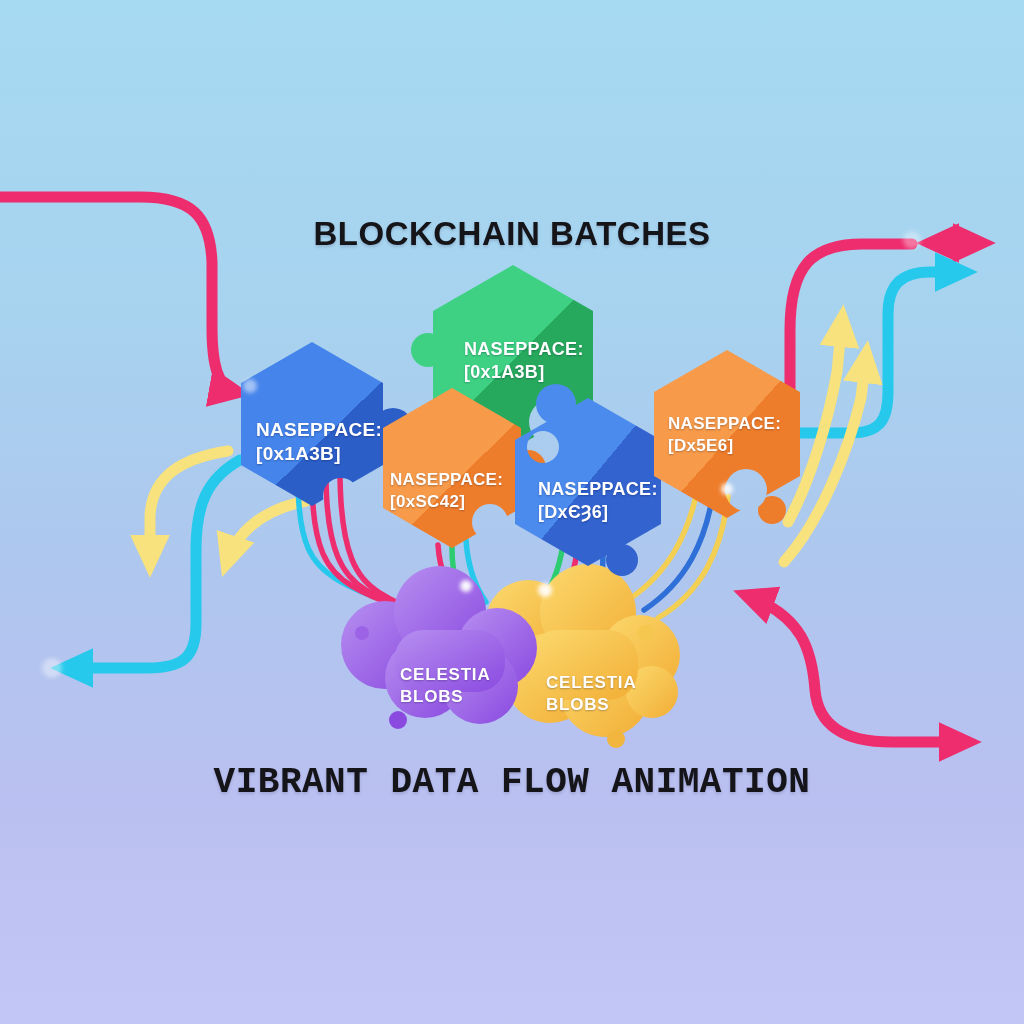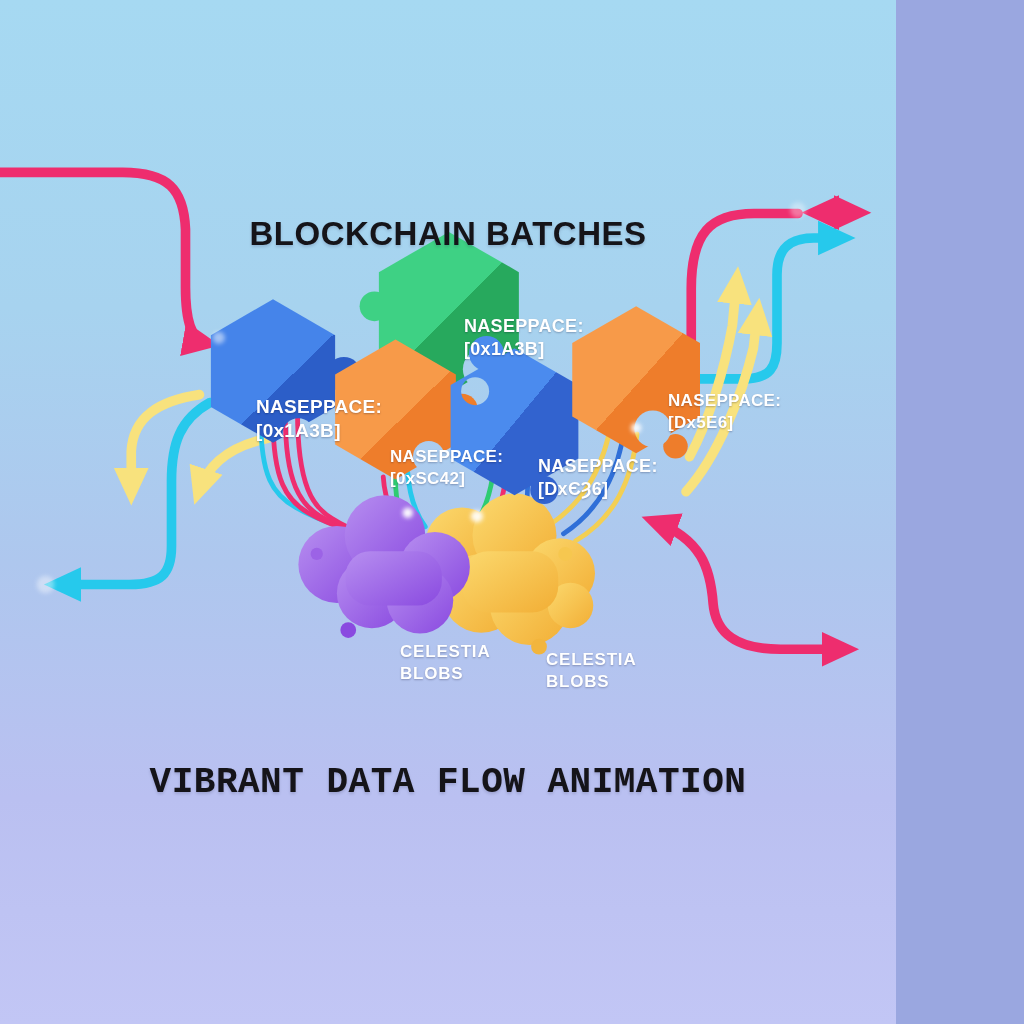--- a/index.html
+++ b/index.html
@@ -1,31 +1,31 @@
 <!DOCTYPE html>
 <html><head>
 <meta charset="utf-8">
 <style>
   html,body{margin:0;padding:0;background:#9aa7e0;}
   .stage{
-    position:relative;width:896px;height:1024px;overflow:hidden;
+    position:relative;width:1024px;height:1024px;overflow:hidden;
     background:linear-gradient(180deg,#a6d9f2 0%,#a7d3ef 30%,#aec7ee 55%,#bac0f1 78%,#c2c6f5 100%);
     font-family:"Liberation Sans","DejaVu Sans",sans-serif;
   }
   .scene{position:absolute;inset:0;}
   .title{
     position:absolute;left:0;width:100%;text-align:center;
     font-weight:800;color:#151419;letter-spacing:.5px;
     text-shadow:0 2px 3px rgba(40,40,80,.18);
   }
   .title-top{top:215px;font-size:33px;}
   .title-bottom{top:762px;font-size:36px;font-family:Liberation Mono, monospace;}
   .lbl{
     position:absolute;color:#fff;font-weight:700;line-height:1.28;
-    letter-spacing:.3px;text-shadow:0 1px 2px rgba(0,0,40,.28);white-space:nowrap;
+    letter-spacing:.3px;text-shadow:0 1px 2px rgba(0,0,40,.28);white-space:nowrap;margin-top:23px;
   }
   .lbl span{display:block;}
   .lbl-hex1{left:256px;top:395px;font-size:19px;}
   .lbl-hex2{left:464px;top:315px;font-size:18px;}
   .lbl-hex3{left:390px;top:446px;font-size:17px;}
   .lbl-hex4{left:538px;top:455px;font-size:18px;}
   .lbl-hex5{left:668px;top:390px;font-size:17px;}
   .lbl-blob1{left:400px;top:641px;font-size:17px;letter-spacing:.8px;}
   .lbl-blob2{left:546px;top:649px;font-size:17px;letter-spacing:.8px;}
 </style>

